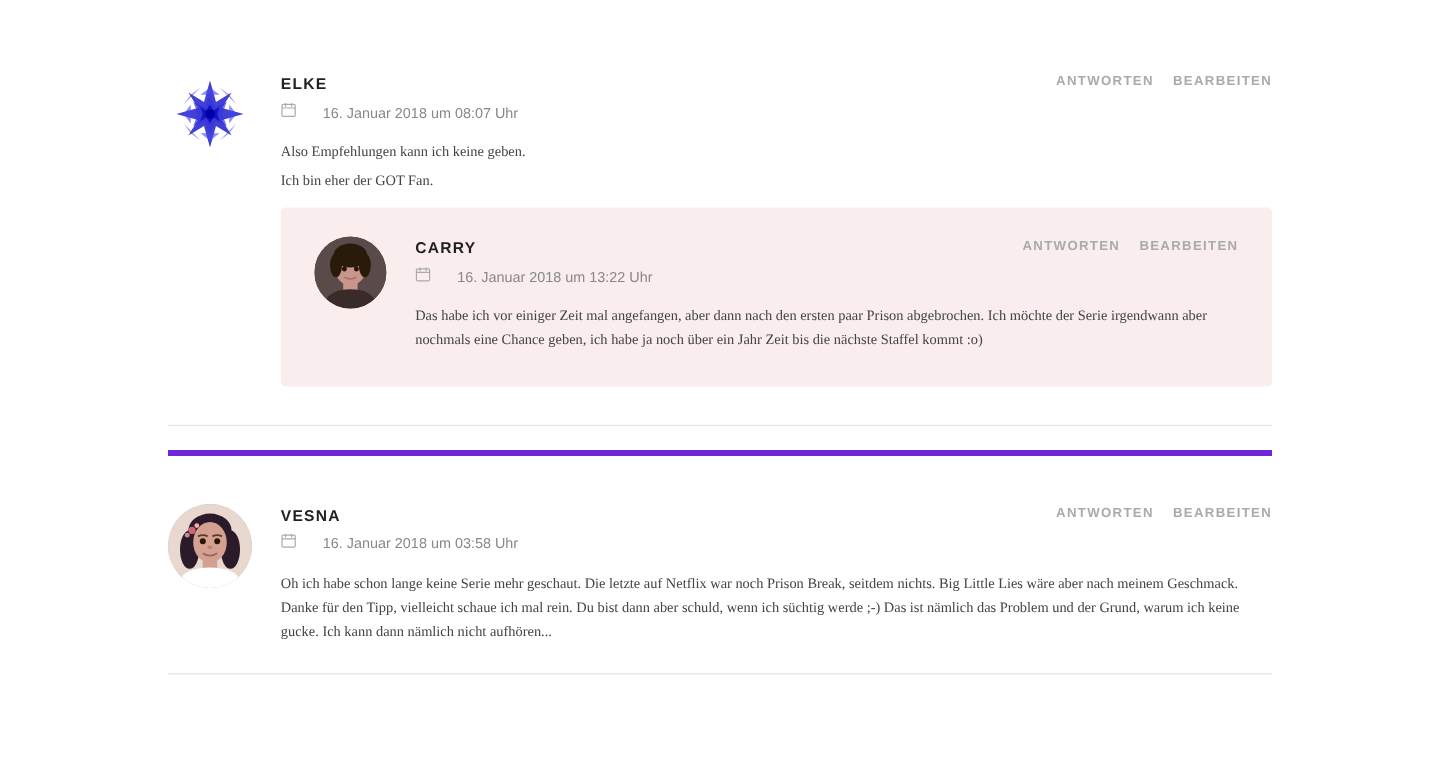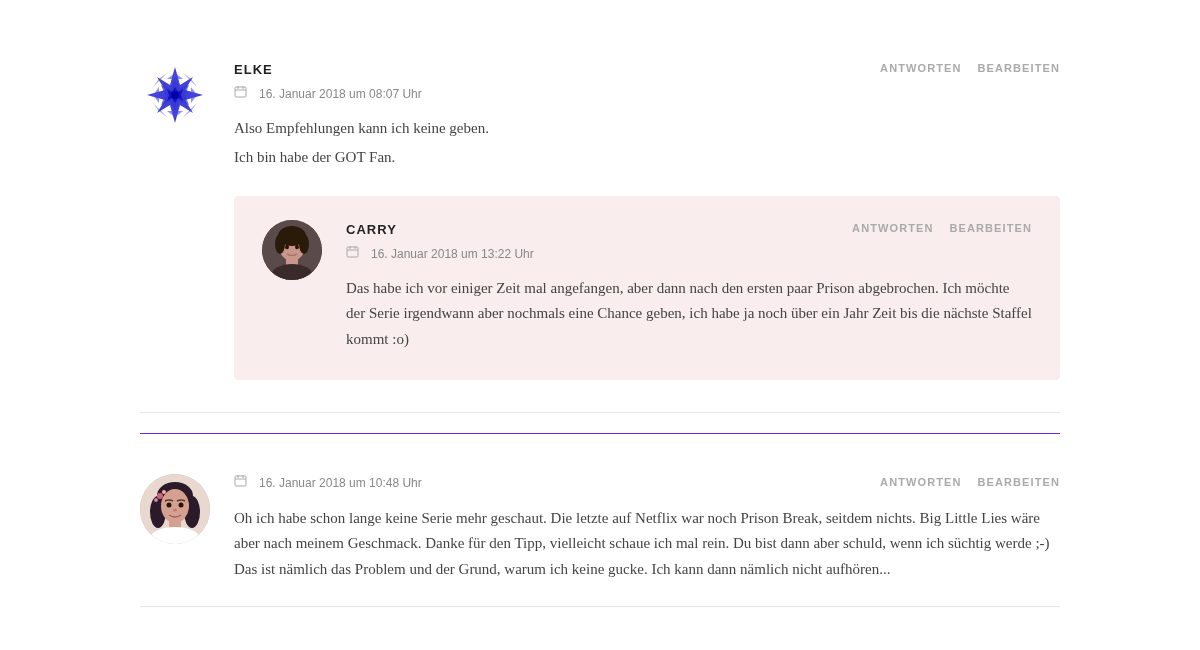--- a/index.html
+++ b/index.html
@@ -21,25 +21,25 @@
       display: flex;
       gap: 24px;
       padding: 20px 0;
       border-bottom: 1px solid #e5e5e5;
     }
     .comment.nested {
       background: #f9eded;
       border-bottom: none;
       border-radius: 4px;
       padding: 24px 28px;
-      margin: 25px 0 12px 0;
+      margin: 12px 0 12px 0;
     }
     .comment-outer {
       padding: 20px 0;
-      border-bottom: 1px solid #6d28d9;
+      border-bottom: 5px solid #6d28d9;
     }
     .comment-outer:last-child {
       border-bottom: none;
     }
 
     .avatar {
       flex-shrink: 0;
       width: 70px;
       height: 70px;
       border-radius: 50%;
@@ -70,21 +70,21 @@
       font-size: 13px;
       font-weight: 700;
       letter-spacing: 0.08em;
       color: #222;
       text-transform: uppercase;
       margin-bottom: 4px;
     }
     .comment-date {
       display: flex;
       align-items: center;
-      gap: 12px;
+      gap: 22px;
       font-family: Arial, Helvetica, sans-serif;
       font-size: 12px;
       color: #888;
     }
 
     .comment-actions {
       display: flex;
       gap: 16px;
       flex-shrink: 0;
       align-items: center;
@@ -95,21 +95,21 @@
       font-weight: 600;
       letter-spacing: 0.1em;
       color: #aaa;
       text-transform: uppercase;
       cursor: pointer;
       text-decoration: none;
     }
 
     .comment-text {
       font-family: Georgia, serif;
-      font-size: 15px;
+      font-size: 12px;
       color: #444;
       line-height: 1.7;
       margin-top: 12px;
     }
     .comment-text p {
       margin-bottom: 4px;
     }
 
     .nested-wrapper {
       padding: 0 0 0 0;
@@ -196,21 +196,21 @@
               <span>16. Januar 2018 um 08:07 Uhr</span>
             </div>
           </div>
           <div class="comment-actions">
             <a class="action-link">ANTWORTEN</a>
             <a class="action-link">BEARBEITEN</a>
           </div>
         </div>
         <div class="comment-text">
           <p>Also Empfehlungen kann ich keine geben.</p>
-          <p>Ich bin habe der GOT Fan.</p>
+          <p>Ich bin eher der GOT Fan.</p>
         </div>
 
         <div class="nested-wrapper">
           <div class="comment nested">
 
             <div class="carry-avatar">
               <svg width="60" height="60" viewBox="0 0 60 60" xmlns="http://www.w3.org/2000/svg">
                 <circle cx="30" cy="30" r="30" fill="#5a4a4a"></circle>
 
                 <ellipse cx="30" cy="26" rx="13" ry="15" fill="#c8968a"></ellipse>
@@ -291,30 +291,31 @@
 
           <rect x="29" y="47" width="12" height="9" fill="#d4a090"></rect>
 
           <ellipse cx="35" cy="63" rx="24" ry="10" fill="#ffffff"></ellipse>
         </svg>
       </div>
 
       <div class="comment-body">
         <div class="comment-header">
           <div class="comment-meta">
+            <div class="comment-author">VESNA</div>
             <div class="comment-date">
               <span>
                 <svg width="13" height="13" viewBox="0 0 13 13" fill="none" xmlns="http://www.w3.org/2000/svg">
                   <rect x="1" y="2" width="11" height="10" rx="1" stroke="#aaa" stroke-width="1" fill="none"></rect>
                   <line x1="1" y1="5" x2="12" y2="5" stroke="#aaa" stroke-width="1"></line>
                   <line x1="4" y1="1" x2="4" y2="4" stroke="#aaa" stroke-width="1"></line>
                   <line x1="9" y1="1" x2="9" y2="4" stroke="#aaa" stroke-width="1"></line>
                 </svg>
               </span>
-              <span>16. Januar 2018 um 10:48 Uhr</span>
+              <span>16. Januar 2018 um 03:58 Uhr</span>
             </div>
           </div>
           <div class="comment-actions">
             <a class="action-link">ANTWORTEN</a>
             <a class="action-link">BEARBEITEN</a>
           </div>
         </div>
         <div class="comment-text">
           <p>Oh ich habe schon lange keine Serie mehr geschaut. Die letzte auf Netflix war noch Prison Break, seitdem nichts. Big Little Lies wäre aber nach meinem Geschmack. Danke für den Tipp, vielleicht schaue ich mal rein. Du bist dann aber schuld, wenn ich süchtig werde ;-) Das ist nämlich das Problem und der Grund, warum ich keine gucke. Ich kann dann nämlich nicht aufhören...</p>
         </div>

